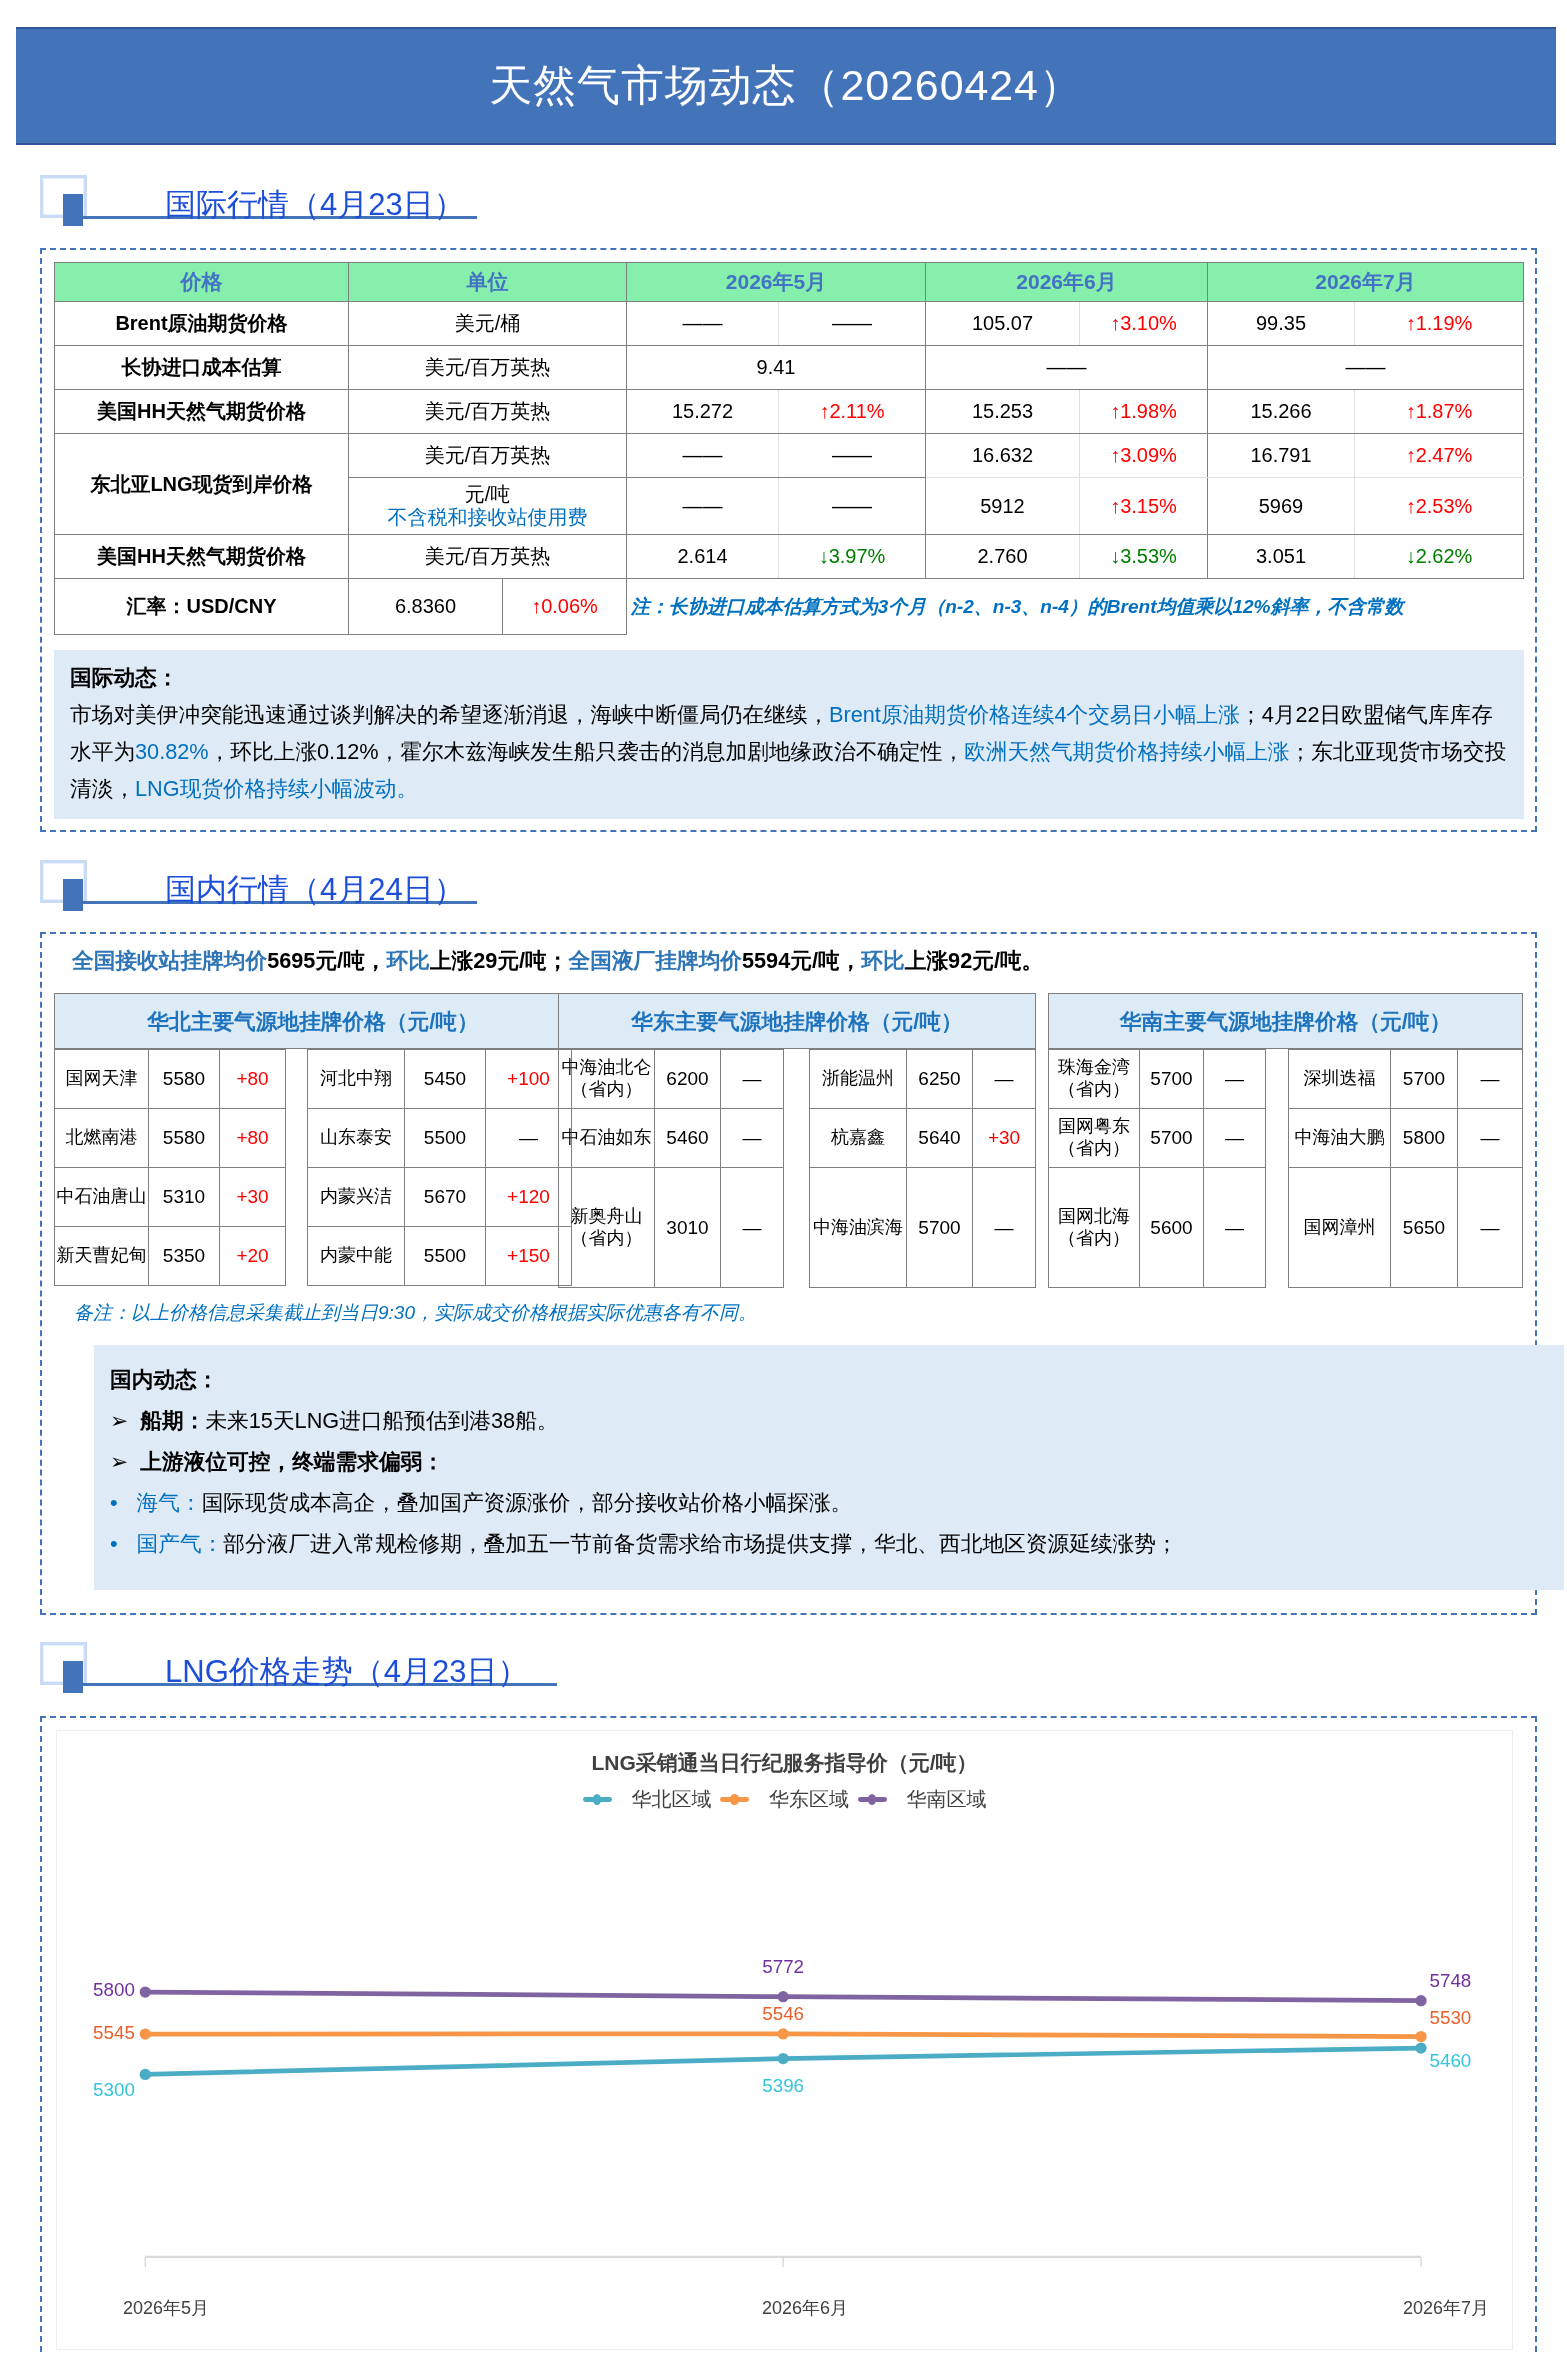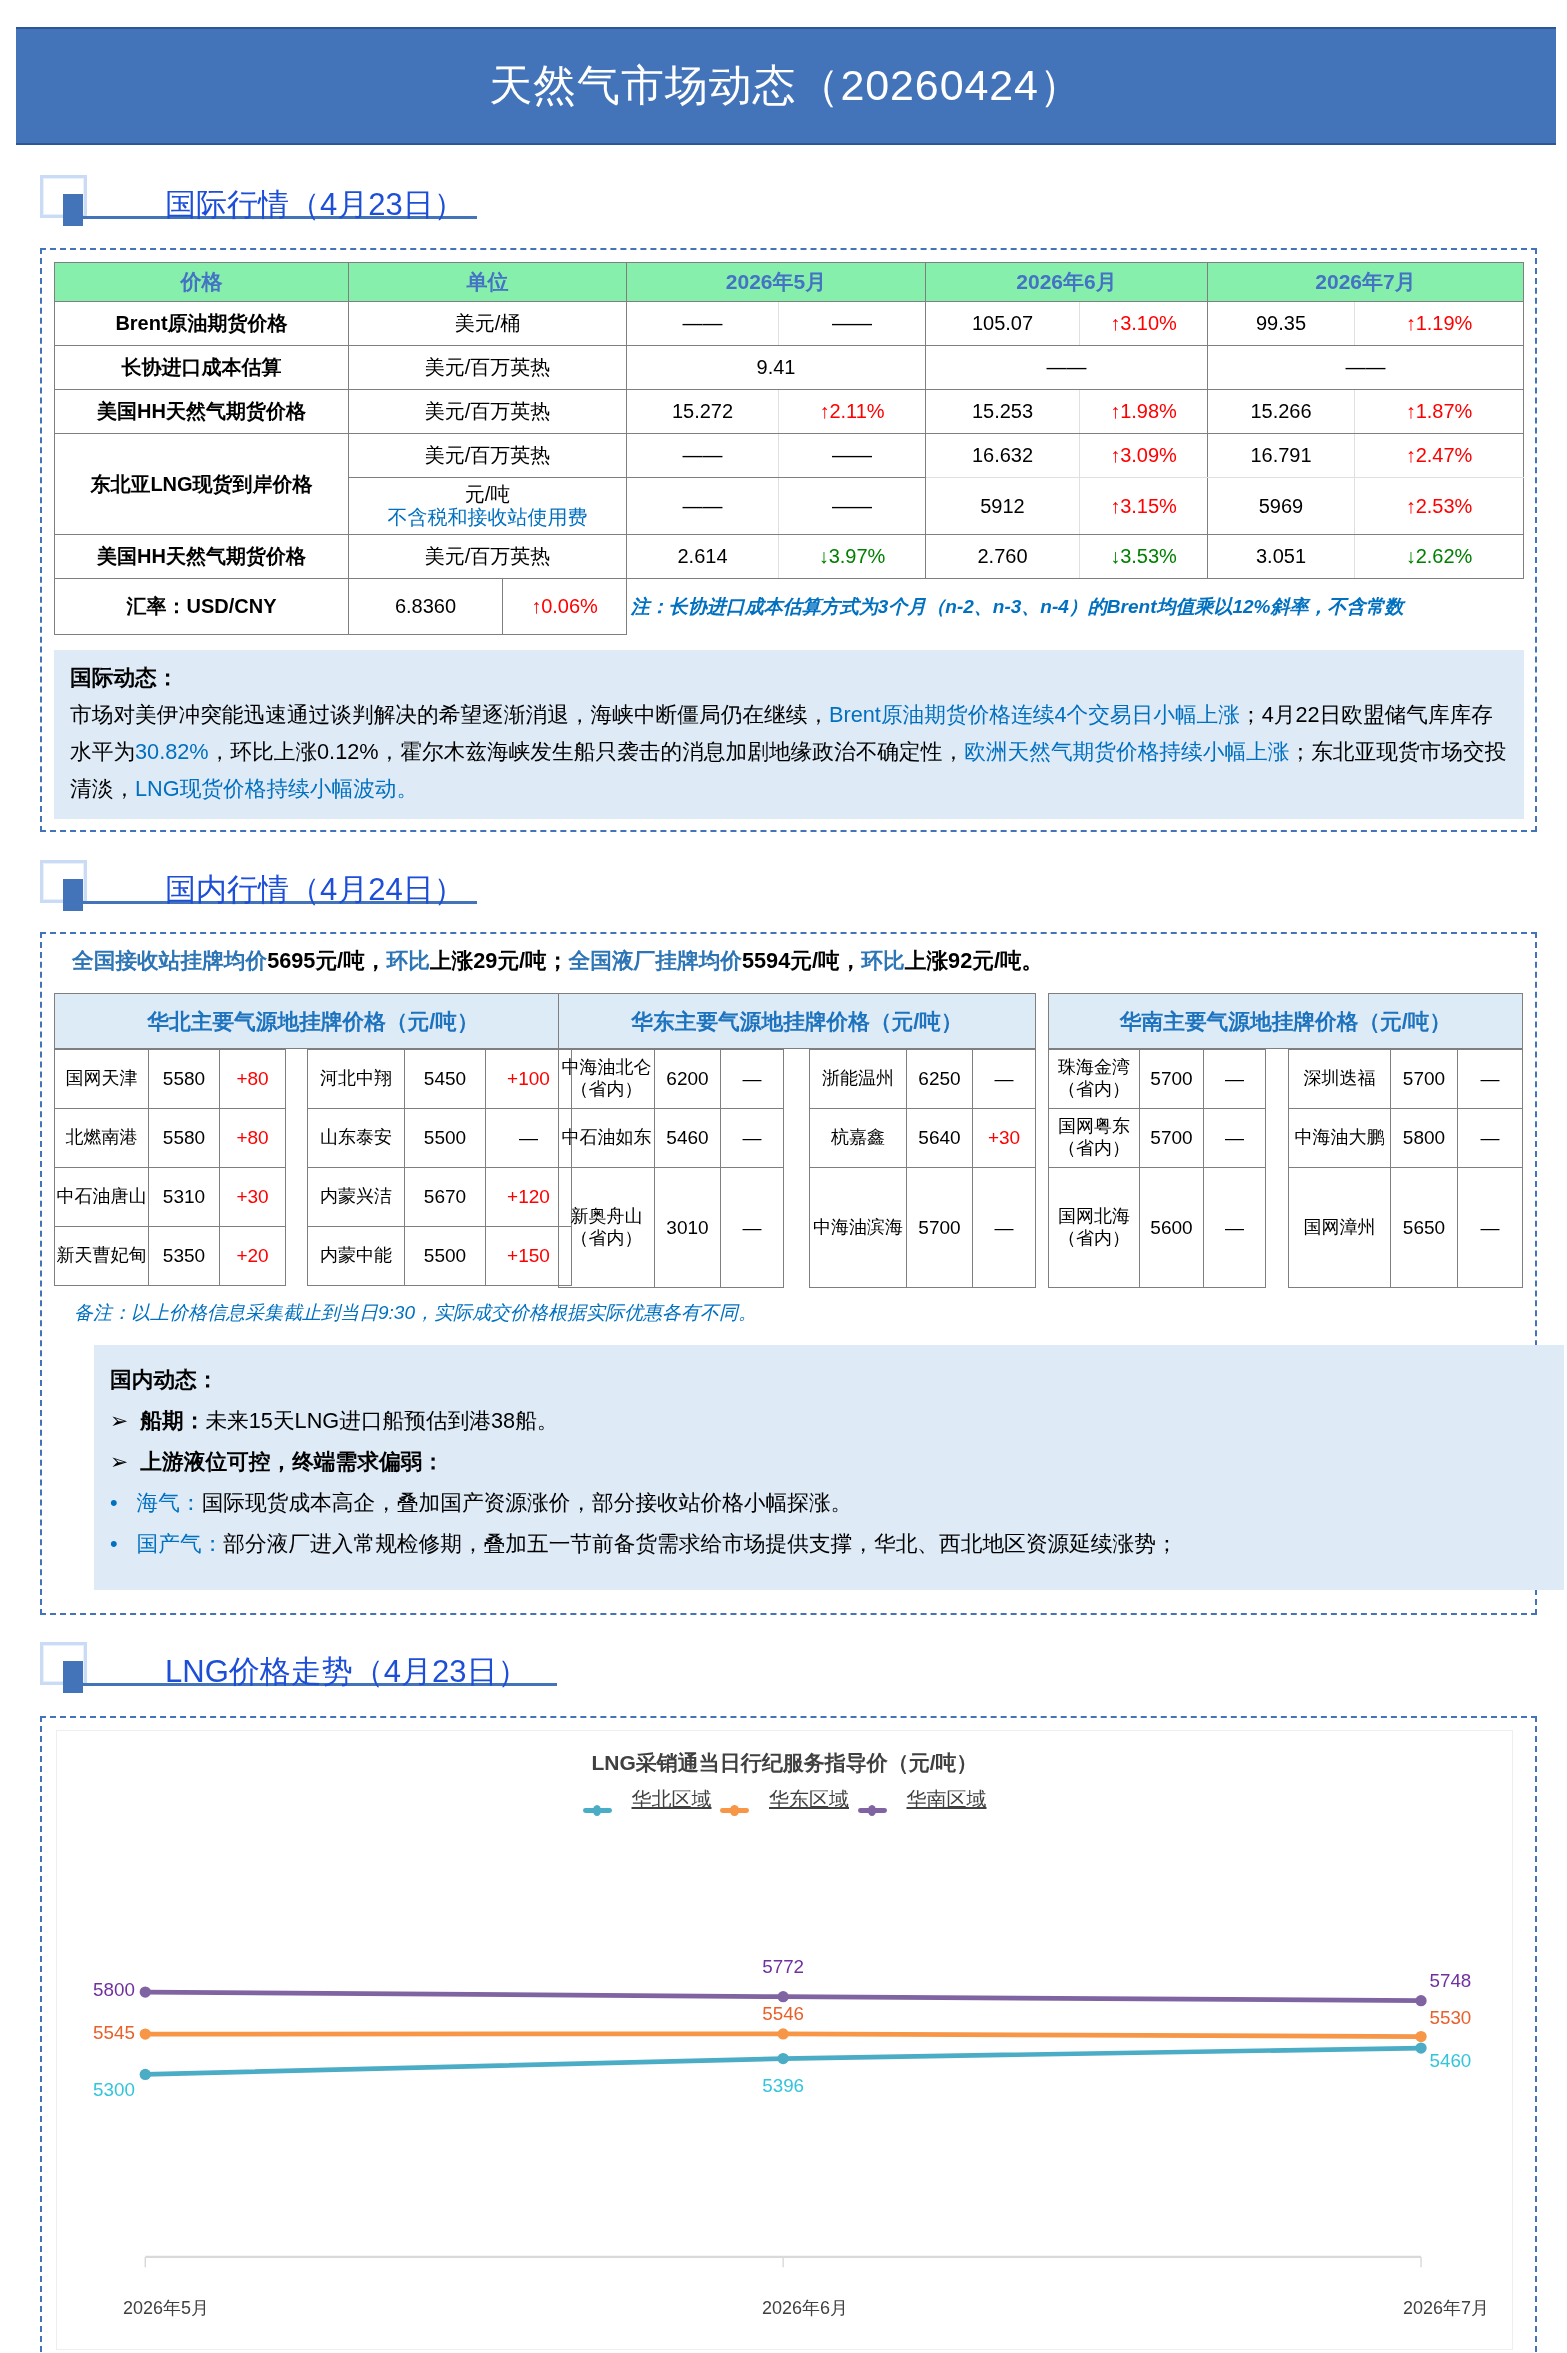--- a/index.html
+++ b/index.html
@@ -57,21 +57,21 @@
 
   .dom-note { position: absolute; left: 74px; top: 1300px; font-size: 19px; color: #0070C0; font-style: italic; }
 
   .bullet-arrow::before { content: "➢"; margin-right: 12.2px; }
   .bullet-dot { color: #0070C0; margin-right: 19px; }
 
   
   .chart-frame { position: absolute; left: 56px; top: 1730px; width: 1457px; height: 620px; border: 0.9px solid #eeeeee; background: #fff; }
   .chart-title { position: absolute; left: 0; width: 100%; top: 18px; text-align: center; font-size: 21px; font-weight: bold; color: #404040; }
   .legend { position: absolute; top: 55px; left: 0; width: 100%; display: flex; justify-content: center; gap: 8.5px; font-size: 20px; color: #404040; }
-  .legend .li { display: flex; align-items: flex-end; gap: 20px; text-decoration: underline; }
+  .legend .li { display: flex; align-items: center; gap: 20px; }
   .legend .sw { width: 29px; height: 4.7px; position: relative; border-radius: 2.4px; }
   .legend .sw::after { content: ""; position: absolute; left: 10.4px; top: -3.3px; width: 8.5px; height: 11.3px; border-radius: 50%; background: inherit; }
   .chart-svg { position: absolute; left: 0; top: 0; }
   .x-label { position: absolute; font-size: 18px; color: #404040; }
 </style>
 </head>
 <body>
 
 <div class="banner">
   <span class="banner-title">天然气市场动态（20260424）</span>

